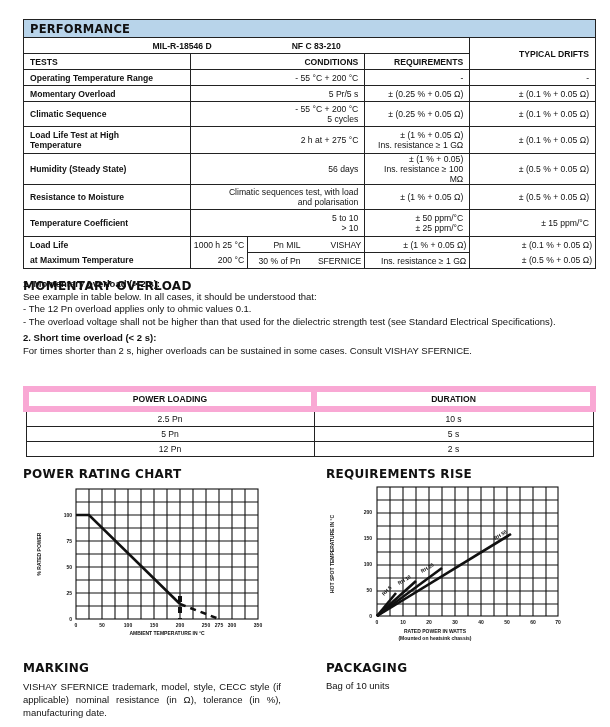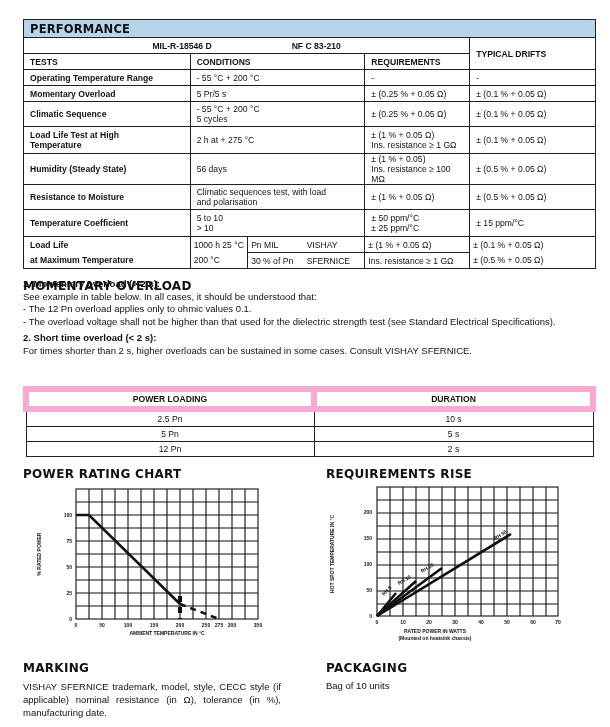--- a/index.html
+++ b/index.html
@@ -4,27 +4,27 @@
 <style>
   html, body { margin:0; padding:0; background:#ffffff; }
   body { width:610px; height:727px; position:relative; overflow:hidden;
          font-family:"Liberation Sans", sans-serif; color:#111; font-size:9.5px; }
   .abs { position:absolute; }
   table { border-collapse:collapse; }
   .perf { position:absolute; left:23px; top:19px; width:573px; }
   .perf td { border:1px solid #222; padding:0 6px; font-size:8.6px; height:15px; line-height:10px; }
   .perf .band td { background:#b8d4ea; font-family:"DejaVu Sans", sans-serif; font-weight:900; font-size:11.5px; height:17px; letter-spacing:0.2px; }
   .perf .hdr td { font-weight:bold; }
-  .perf td.c { text-align:left; }
+  .perf td.c { text-align:right; }
   .perf td.b { font-weight:bold; }
   .perf .std { text-align:center; font-weight:bold; }
   .perf .std span { display:inline-block; margin:0 40px; }
   .perf td.inner { padding:0; }
   .inner-t { width:100%; border-collapse:collapse; }
-  .inner-t td { border:none; height:15px; text-align:left; padding:0 3px; font-size:8.6px; }
+  .inner-t td { border:none; height:15px; text-align:right; padding:0 3px; font-size:8.6px; }
   .inner-t td.vl { border-right:1px solid #222; }
   .inner-t tr.r1 td.rr { border-bottom:1px solid #222; }
   .sec-title { font-family:"DejaVu Sans", sans-serif; font-weight:900; font-size:12px; letter-spacing:0.3px; }
   .sub-title { font-weight:bold; font-size:9.5px; }
   .para { font-size:9.5px; line-height:12.5px; }
   .po { position:absolute; left:23px; top:386px; width:573px; }
   .po td { border:1px solid #222; text-align:center; font-size:8.6px; height:14px; padding:0; }
   .po th { border:6px solid #f9a8d4; text-align:center; font-size:8.6px; height:14px; font-weight:bold; padding:0; }
   .chart svg text { font-family:"Liberation Sans", sans-serif; font-weight:bold; }
   .marking-text { font-size:9.5px; line-height:13px; text-align:justify; }

